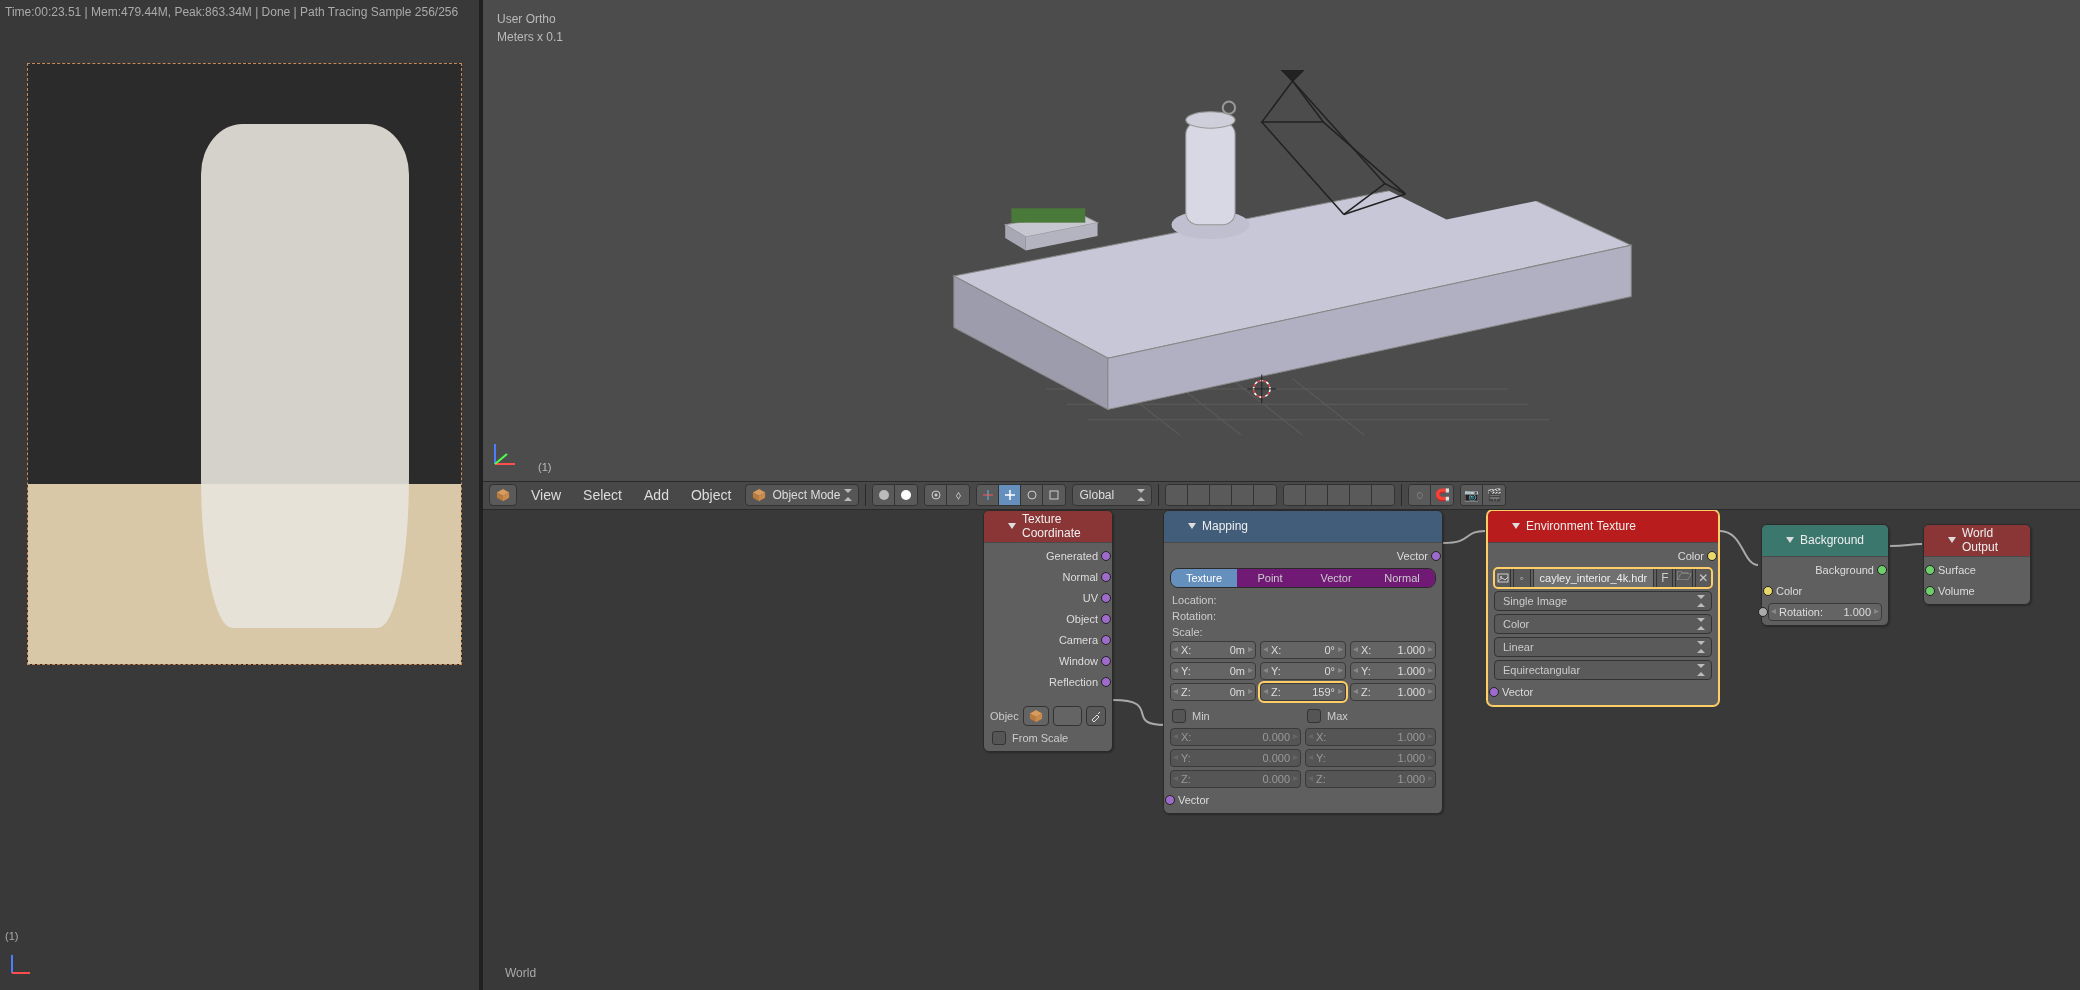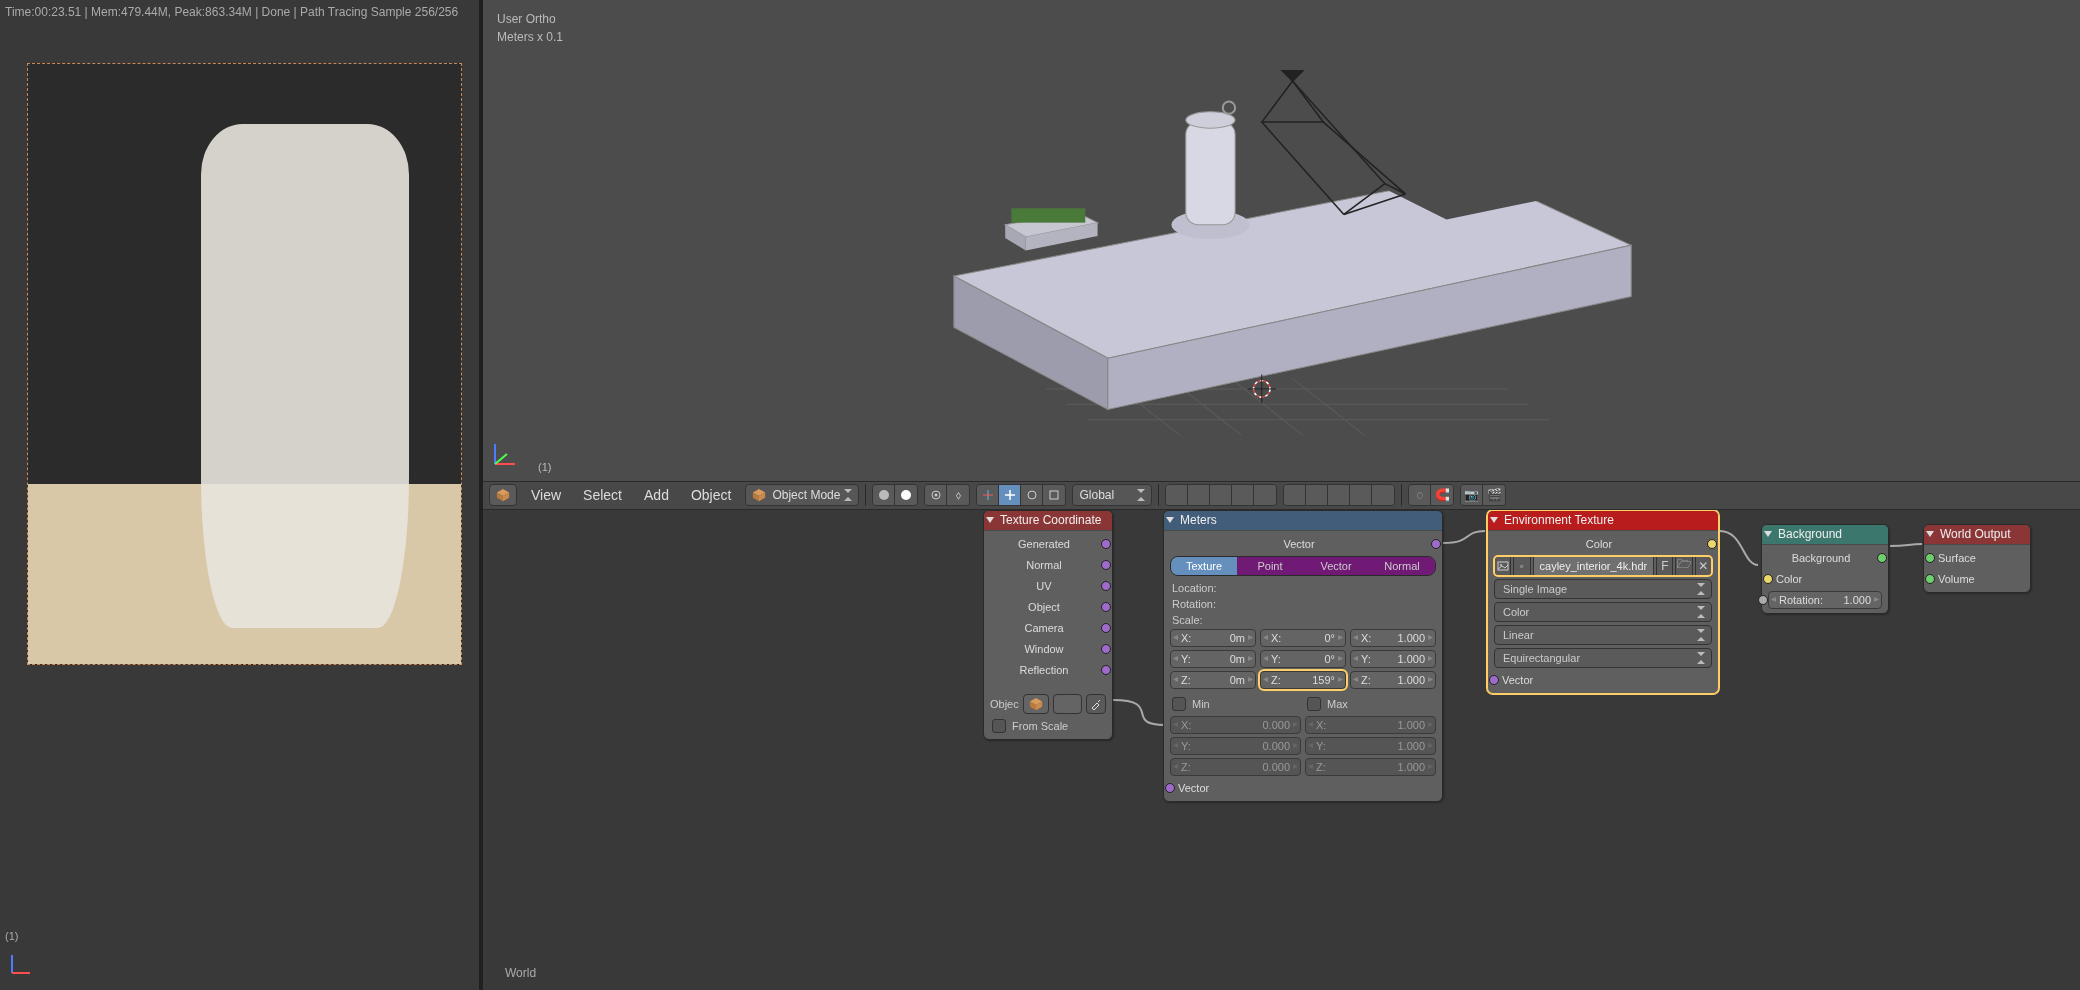--- a/index.html
+++ b/index.html
@@ -26,29 +26,29 @@
 .mode-select::after{content:"";position:absolute;right:6px;top:4px;width:0;height:0;border-left:4px solid transparent;border-right:4px solid transparent;border-top:4px solid #bbb}
 .mode-select::before{content:"";position:absolute;right:6px;bottom:4px;width:0;height:0;border-left:4px solid transparent;border-right:4px solid transparent;border-bottom:4px solid #bbb}
 .btn-group{display:flex;border-radius:4px;overflow:hidden;border:1px solid #333}
 .btn-group .sq{width:22px;height:20px;background:#5a5a5a;border-right:1px solid #333;display:flex;align-items:center;justify-content:center}
 .btn-group .sq:last-child{border-right:0}
 .btn-group .sq.active{background:#6590bd}
 .node-editor{background:#393939;position:relative;overflow:hidden}
 .ne-bc{position:absolute;left:22px;bottom:10px;color:#aaa;font-size:12px}
 .node{position:absolute;background:#5f5f5f;border:1px solid #2a2a2a;border-radius:6px;box-shadow:1px 1px 2px rgba(0,0,0,.3)}
 .node.selected{border:1px solid #ffce66;box-shadow:0 0 0 1px #ffce66}
-.node-hdr{height:20px;border-bottom:1px solid #4a4a4a;border-radius:5px 5px 0 0;display:flex;align-items:center;padding:0 2px;gap:6px;font-size:12px;color:#eee}
+.node-hdr{height:32px;border-bottom:1px solid #4a4a4a;border-radius:5px 5px 0 0;display:flex;align-items:center;padding:0 24px;gap:6px;font-size:12px;color:#eee}
 .node-hdr.red{background:#8b3636}
 .node-hdr.blue{background:#415d7a}
 .node-hdr.teal{background:#3b776d}
 .node-hdr.yellow{background:#b91c1c}
 .tri{width:0;height:0;border-left:4px solid transparent;border-right:4px solid transparent;border-top:6px solid #ddd}
 .node-body{padding:4px 6px;display:flex;flex-direction:column;gap:3px}
 .row{display:flex;align-items:center;height:18px;font-size:11px;color:#ddd;position:relative}
-.row.right{justify-content:center;padding-right:8px}
+.row.right{justify-content:flex-end;padding-right:8px}
 .row.left{justify-content:flex-start;padding-left:8px}
 .socket{width:10px;height:10px;border-radius:50%;position:absolute;border:1px solid #222}
 .socket.out{right:-5px}
 .socket.in{left:-5px}
 .s-purple{background:#9e6bcb}
 .s-yellow{background:#e8d86b}
 .s-gray{background:#aaa}
 .s-green{background:#6fcf6f}
 .btnrow{display:flex;border-radius:8px;overflow:hidden;border:1px solid #2a2a2a}
 .btnrow span{flex:1;text-align:center;padding:3px 0;background:#701a75;font-size:11px}
@@ -330,21 +330,21 @@
           <div class="chk">
               <span class="chk-box"></span>
               <span>From Scale</span>
             </div>
         </div>
       </div>
 
       <div class="node" style="left:680px;top:0;width:280px">
         <div class="node-hdr blue">
             <span class="tri"></span>
-            <span>Meters</span>
+            <span>Mapping</span>
           </div>
         <div class="node-body">
           <div class="row right">
               <span>Vector</span>
               <span class="socket out s-purple"></span>
             </div>
           <div class="btnrow">
             <span class="active">Texture</span>
             <span>Point</span>
             <span>Vector</span>

